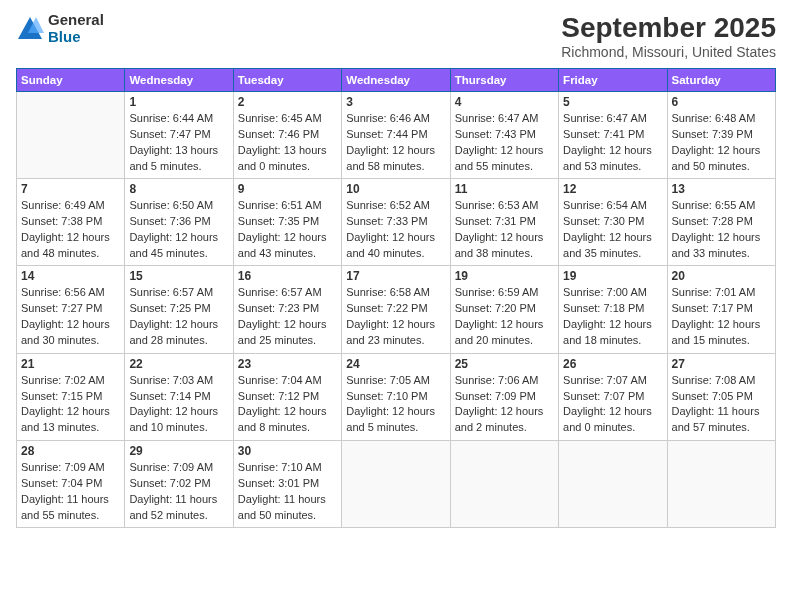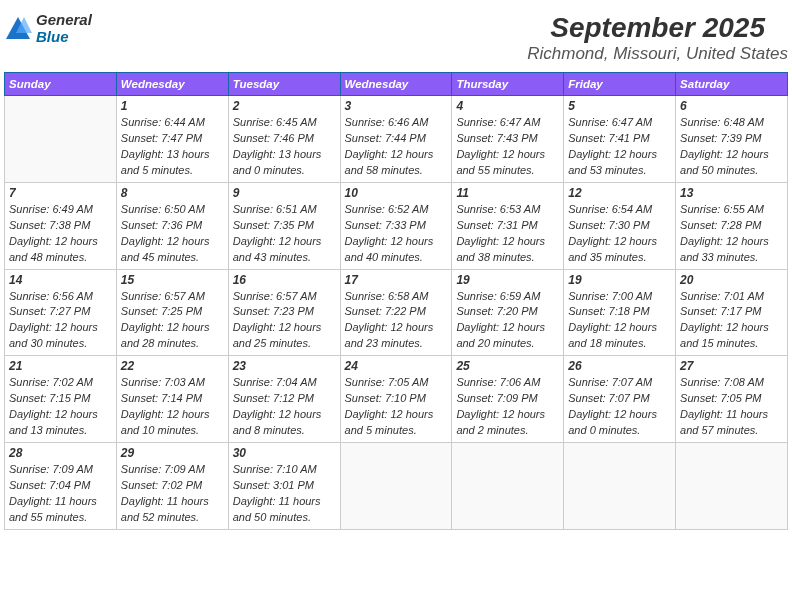--- a/index.html
+++ b/index.html
@@ -6,24 +6,23 @@
     body {
       width: 792px;
       height: 612px;
       background: #fff;
       font-family: Arial, sans-serif;
       overflow: hidden;
     }
     .page {
       width: 792px;
       height: 540px;
-      padding: 12px 4px;
+      padding: 12px 16px;
       display: flex;
       flex-direction: column;
-      font-style: italic;
     }
     .header {
       display: flex;
       align-items: flex-start;
       justify-content: space-between;
       margin-bottom: 8px;
     }
     .logo {
       display: flex;
       align-items: center;
@@ -42,29 +41,29 @@
       font-size: 15px;
       font-weight: bold;
       color: #0369a1;
     }
     .logo-icon {
       width: 28px;
       height: 28px;
       margin-right: 4px;
     }
     .title-section {
-      text-align: center;
+      text-align: left;
     }
     .month-title {
       font-size: 28px;
       font-weight: bold;
       color: #333;
     }
     .location {
-      font-size: 17px;
+      font-size: 14px;
       color: #555;
     }
     .calendar {
       flex: 1;
       border: 1px solid #ccc;
       border-collapse: collapse;
       width: 100%;
       table-layout: fixed;
     }
     .calendar th {

